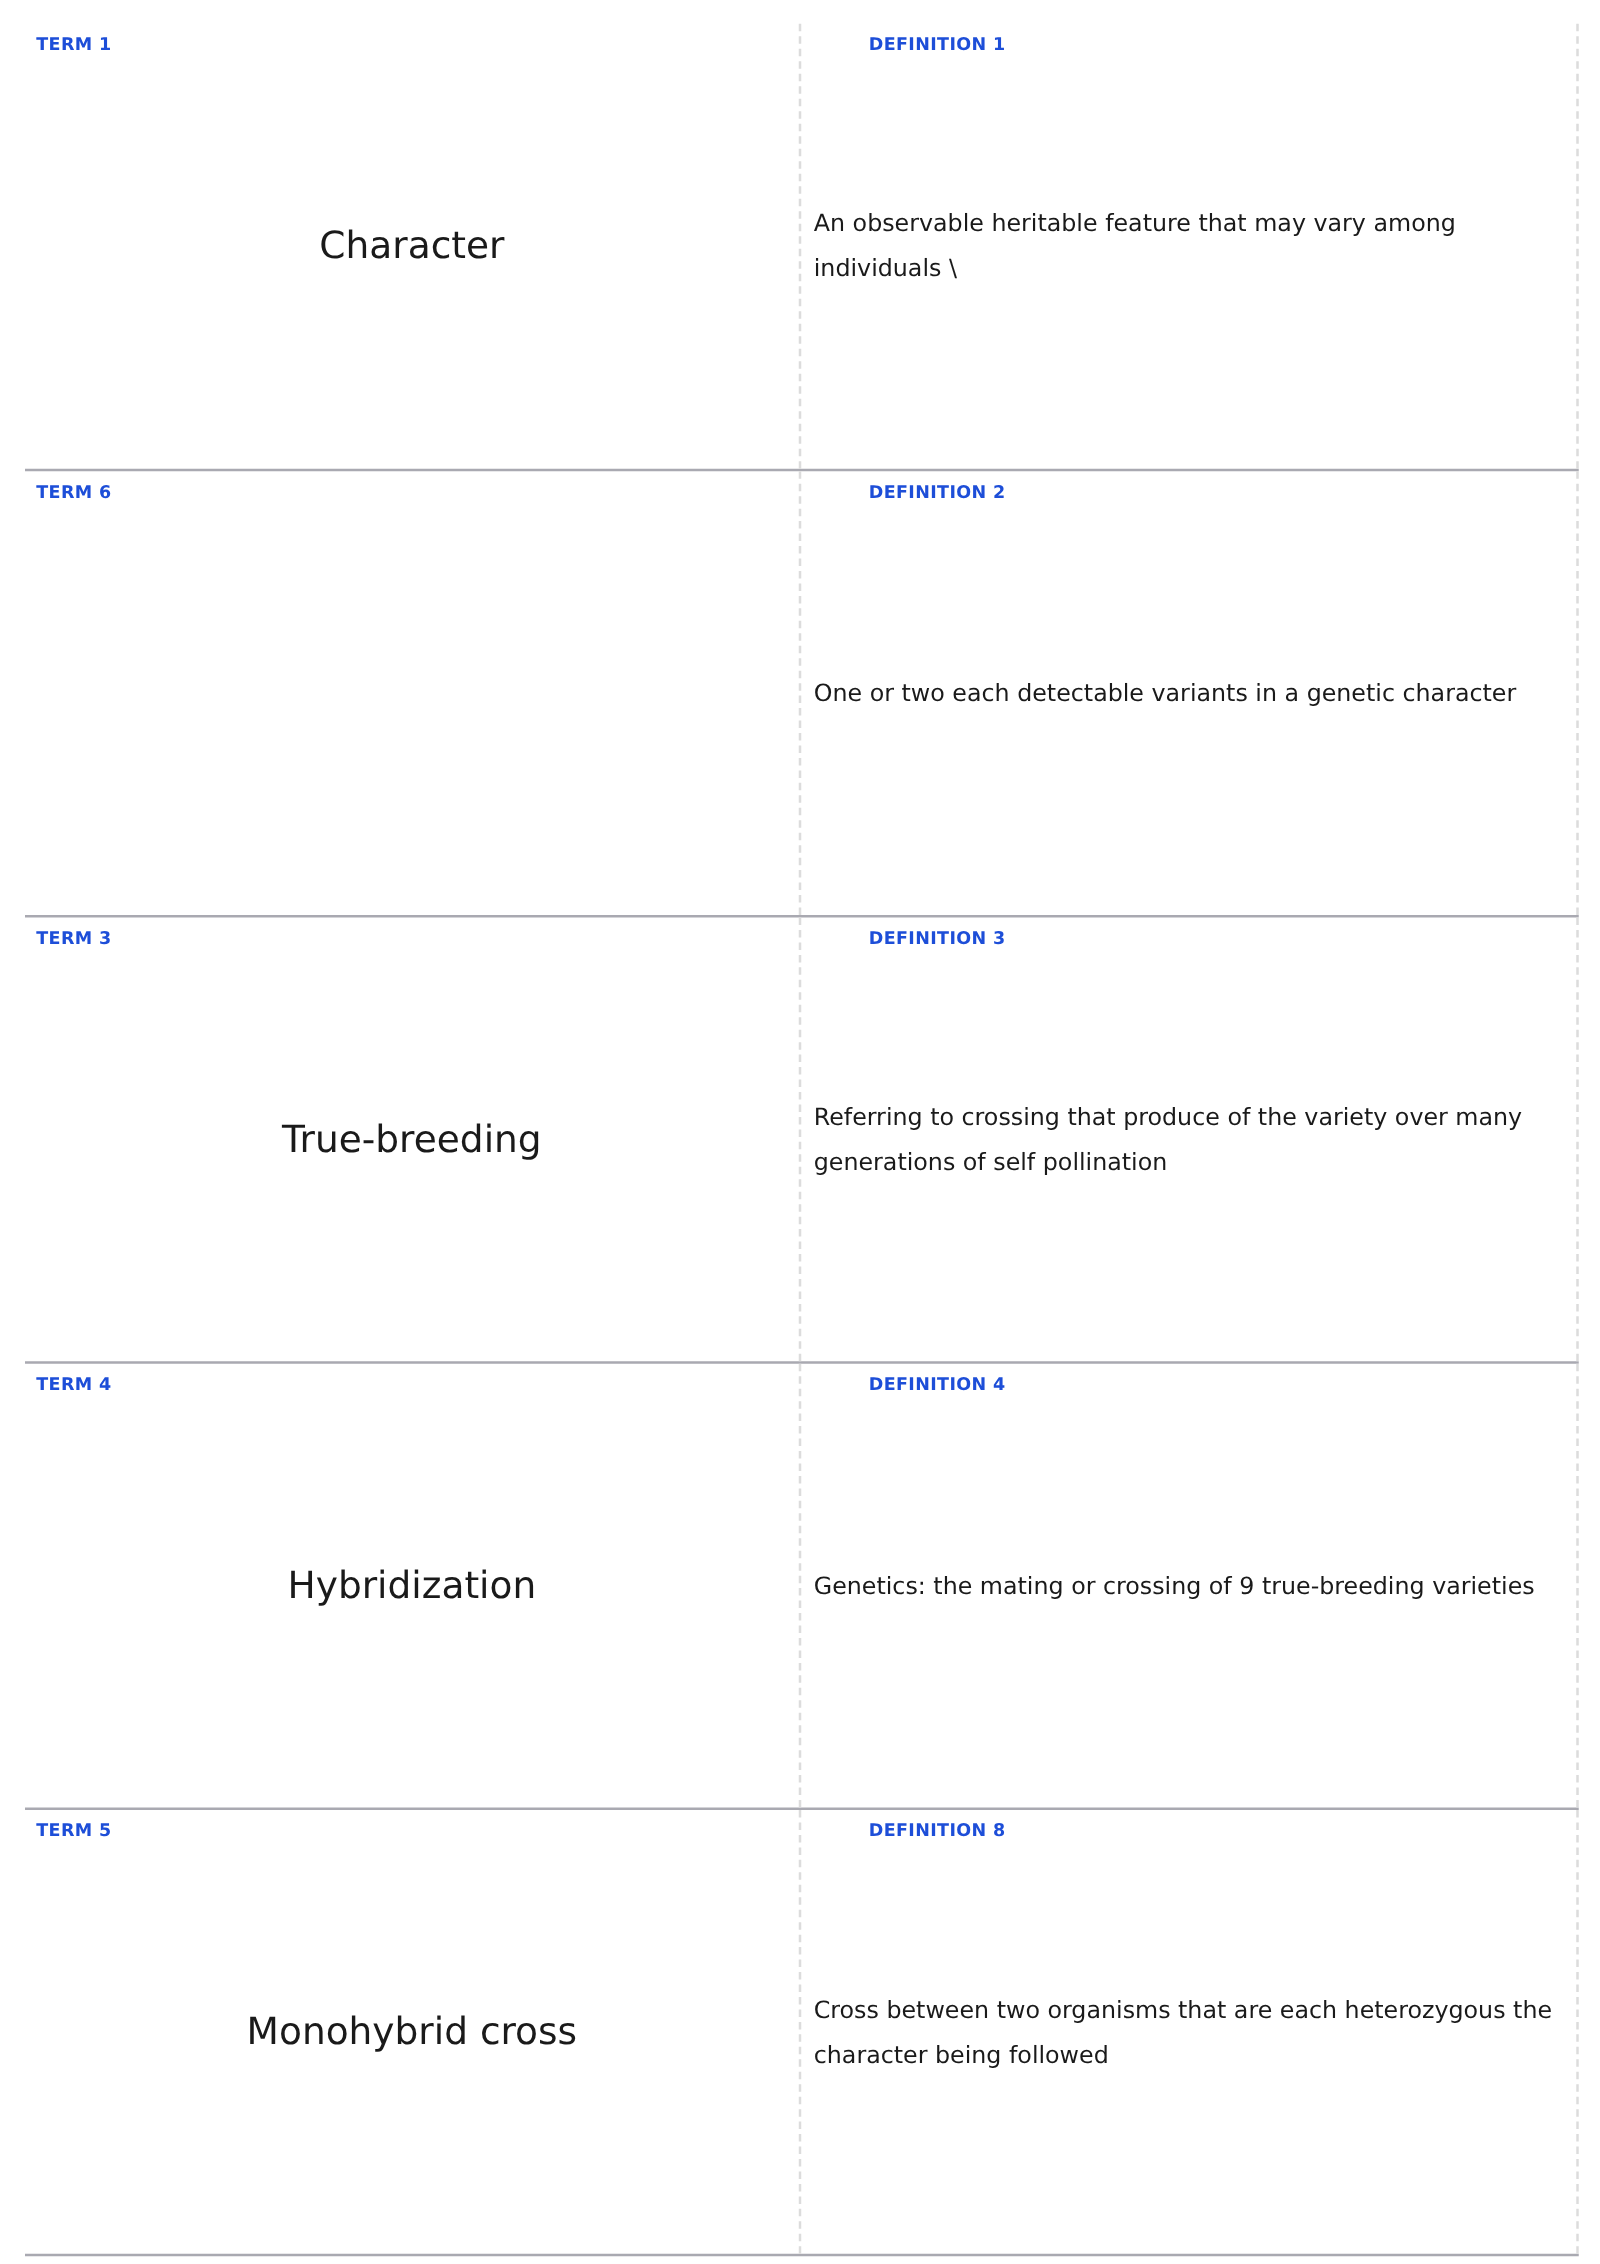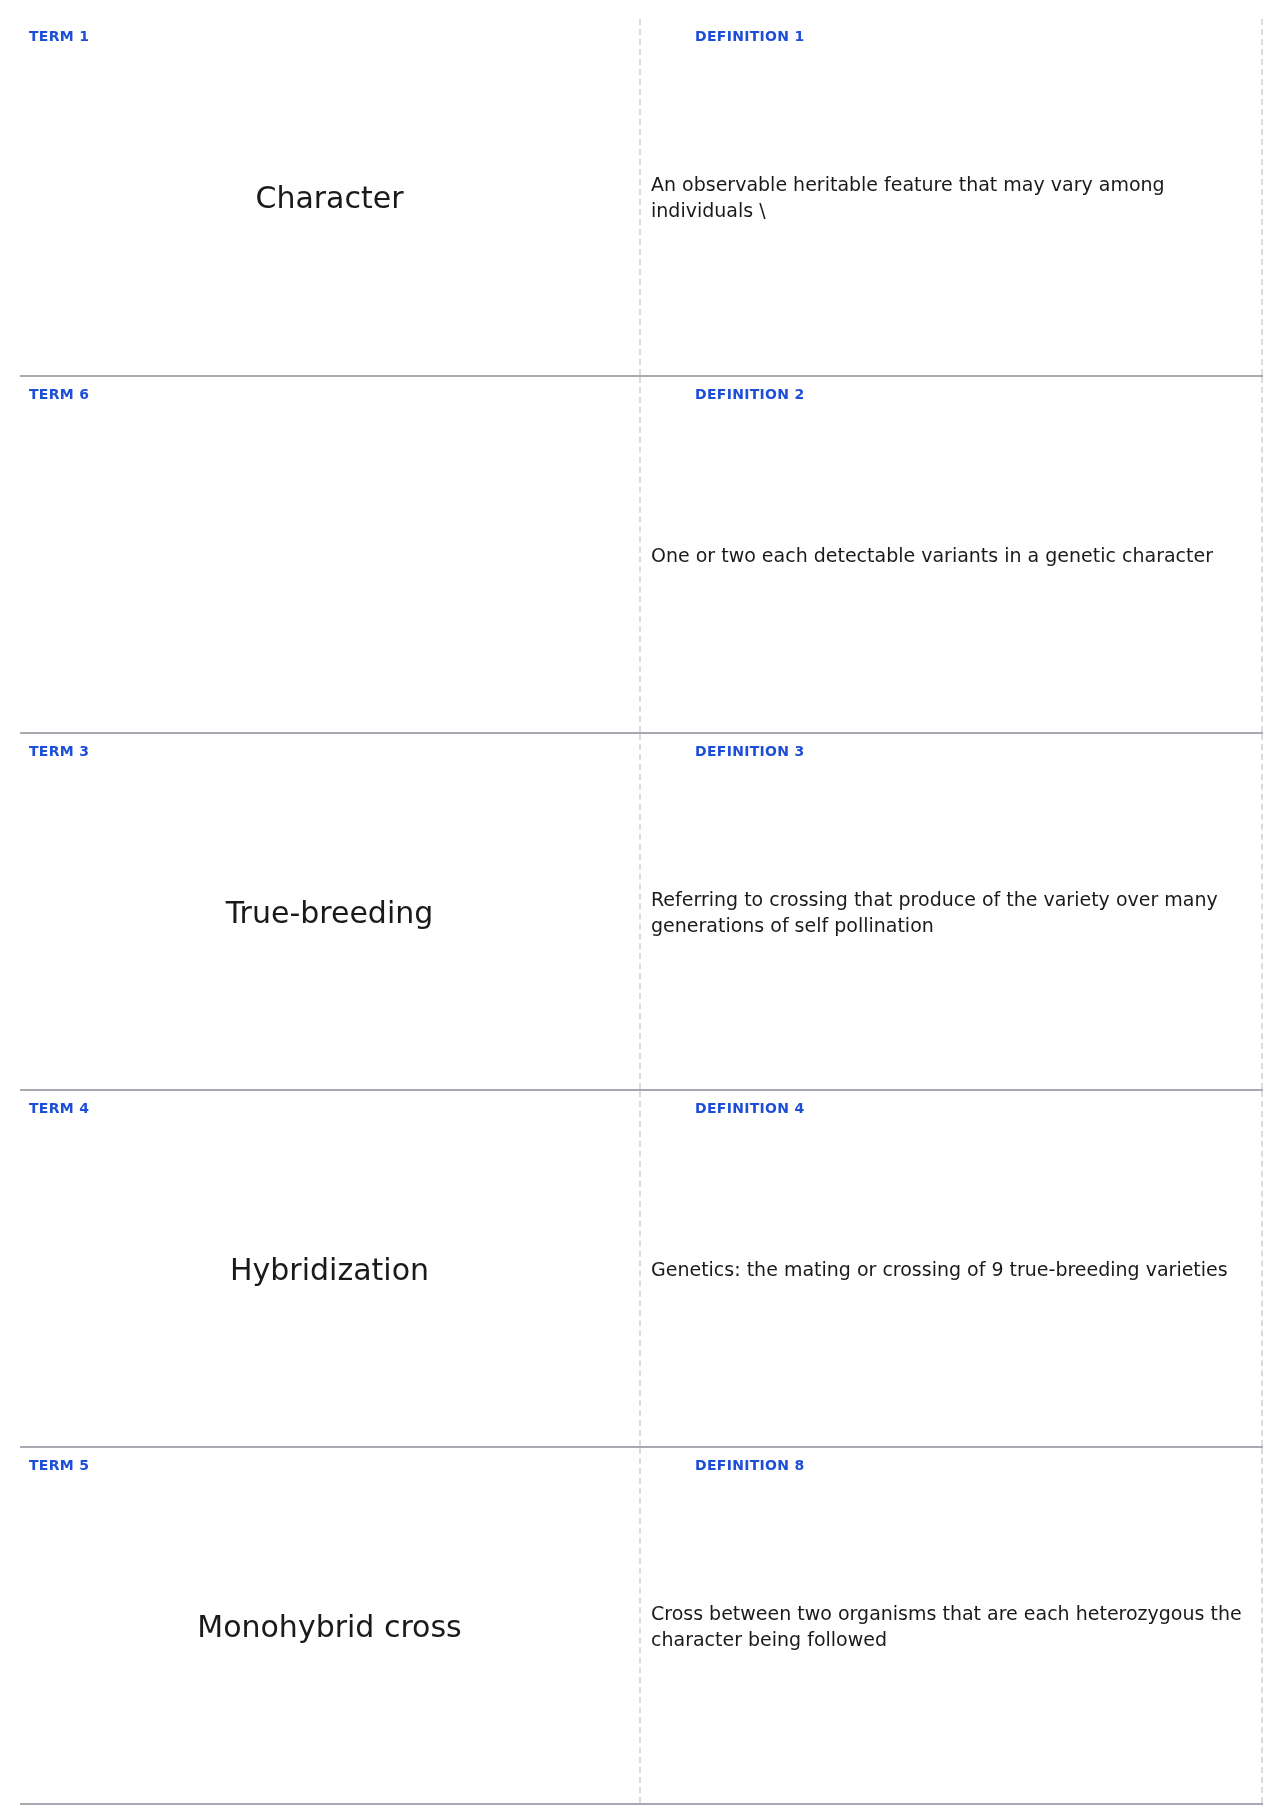--- a/index.html
+++ b/index.html
@@ -6,21 +6,21 @@
   body { width: 1280px; height: 1811px; position: relative; font-family: "DejaVu Sans", sans-serif; color: #1a1a1a; }
   .sheet { position: absolute; left: 20px; top: 19px; width: 1243px; }
   .row { display: flex; height: 355px; border-bottom: 2px solid #a9a9b1; box-sizing: content-box; }
   .row:first-child { height: 356px; }
   .cell { position: relative; box-sizing: border-box; }
   .term { width: 621px; border-right: 2px dashed #dcdcdc; }
   .def { flex: 1; border-right: 2px dashed #dcdcdc; }
   .label { position: absolute; left: 9px; top: 9px; font-size: 14px; font-weight: bold; color: #1d4ed8; letter-spacing: 0.3px; }
   .def .label { left: 10px; margin-left: 44px; }
   .term-text { position: absolute; left: 0; right: 0; top: 50%; transform: translateY(-50%); text-align: center; font-size: 30px; color: #1a1a1a; }
-  .def-text { position: absolute; left: 10px; right: 12px; top: 50%; transform: translateY(-50%); font-size: 19px; line-height: 26px; color: #1a1a1a; }
+  .def-text { position: absolute; left: 10px; right: 12px; top: 50%; transform: translateY(-50%); font-size: 19px; line-height: 36px; color: #1a1a1a; }
 </style>
 </head>
 <body>
 
 <div class="sheet">
   <div class="row">
     <div class="cell term">
       <span class="label">TERM 1</span>
       <div class="term-text">Character</div>
     </div>

